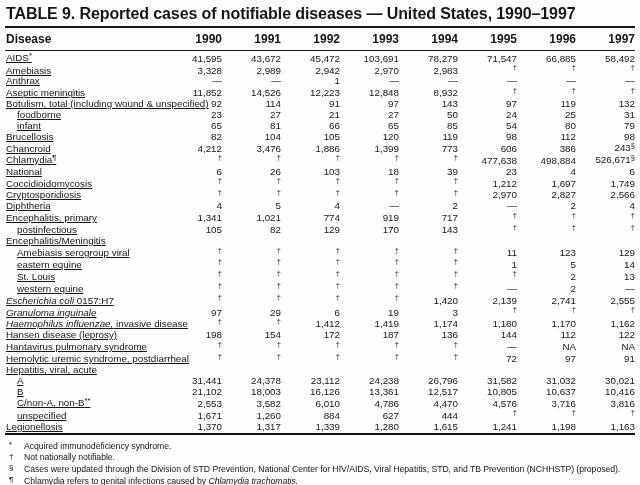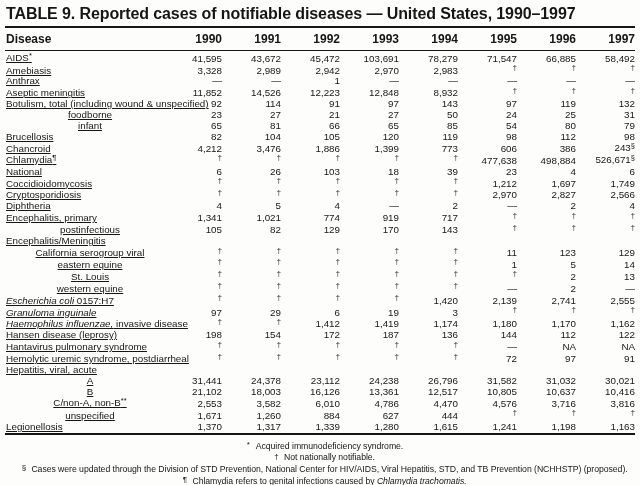--- a/index.html
+++ b/index.html
@@ -42,36 +42,35 @@
     font-size: 9.8px;
     height: 10.9px;
     line-height: 10.9px;
     padding: 0;
     white-space: nowrap;
     vertical-align: bottom;
     overflow: visible;
   }
   tbody tr:first-child td { height: 14px; }
   td.disease { padding-left: 1px; text-decoration: underline; }
-  td.disease.indent { padding-left: 12px; text-align: center; }
+  td.disease.indent { padding-left: 12px; }
 
   .it { font-style: italic; }
   .sup {
     font-size: 7.5px;
     position: relative;
     top: -2.5px;
   }
 
   .footnotes { padding: 6px 0 0 4px; }
   .fn {
     font-size: 8.7px;
     line-height: 11.7px;
     letter-spacing: -0.05px;
     white-space: nowrap;
-    text-align: center;
   }
   .fn-sym {
     display: inline-block;
     width: 15px;
     font-size: 8px;
     position: relative;
     top: -1.5px;
   }
 </style>
 </head>
@@ -288,21 +287,21 @@
           <td class="num"></td>
           <td class="num"></td>
           <td class="num"></td>
           <td class="num"></td>
           <td class="num"></td>
           <td class="num"></td>
           <td class="num"></td>
           <td class="num"></td>
         </tr>
         <tr>
-          <td class="disease indent">California serogroup viral</td>
+          <td class="disease indent">Amebiasis serogroup viral</td>
           <td class="num"><span class="sup">†</span></td>
           <td class="num"><span class="sup">†</span></td>
           <td class="num"><span class="sup">†</span></td>
           <td class="num"><span class="sup">†</span></td>
           <td class="num"><span class="sup">†</span></td>
           <td class="num">11</td>
           <td class="num">123</td>
           <td class="num">129</td>
         </tr>
         <tr>

